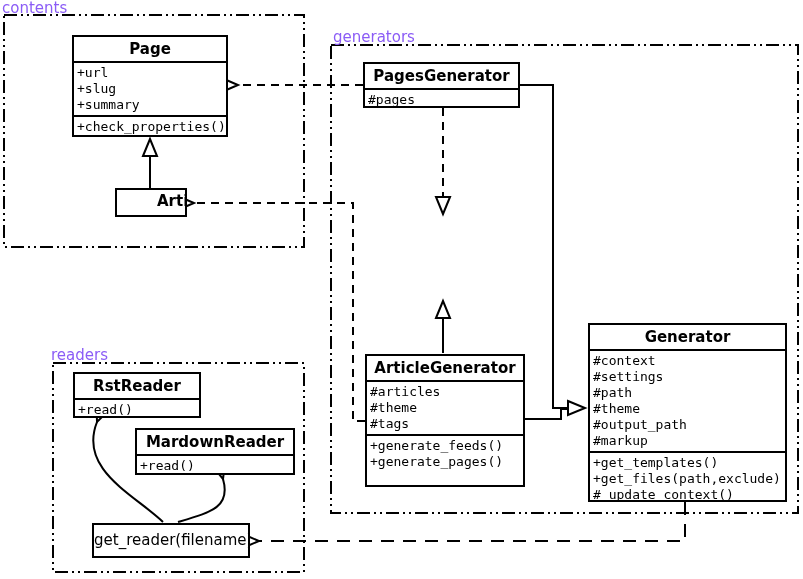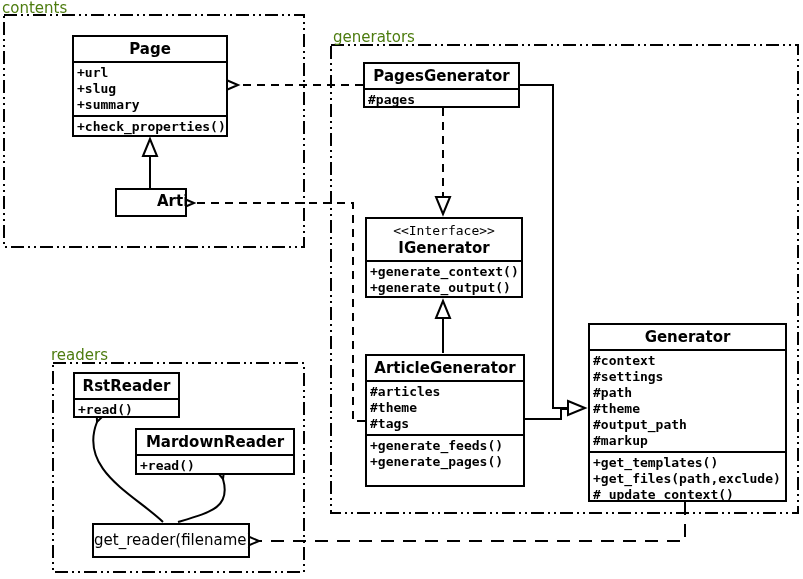--- a/index.html
+++ b/index.html
@@ -2,42 +2,42 @@
 <html><head>
 <meta charset="utf-8">
 <style>
   html,body { margin:0; padding:0; background:#ffffff; }
   #canvas {
     position:relative; width:803px; height:579px; background:#ffffff;
     font-family:"DejaVu Sans", sans-serif; overflow:hidden; color:#000;
   }
   svg.edges { position:absolute; left:0; top:0; z-index:1; }
   .pkg-label {
-    position:absolute; z-index:3; font-size:15px; line-height:16px; color:#4d7c0f;
+    position:absolute; z-index:3; font-size:15px; line-height:16px; color:#8b5cf6;
     white-space:nowrap;
     text-align:right;
   }
   .cls {
     position:absolute; z-index:2; background:#ffffff; border:2px solid #000;
     box-sizing:border-box; overflow:hidden;
   }
   .cls-title {
     font-weight:bold; font-size:15px; line-height:19px; text-align:center;
     padding:3px 4px 2px 4px; white-space:nowrap;
   }
   .stereotype {
     font-family:"DejaVu Sans Mono", monospace; font-weight:normal;
     font-size:13px; line-height:16px; text-align:center; white-space:nowrap;
   }
   .compartment {
     border-top:2px solid #000;
     font-family:"DejaVu Sans Mono", monospace; font-size:13px; line-height:16px;
     padding:2px 2px 2px 3px;
   }
-  .member { white-space:nowrap;font-weight:bold; }
+  .member { white-space:nowrap; }
   .plain-box-label {
     font-size:15px; text-align:center; line-height:30px; white-space:nowrap;
   }
 </style>
 </head>
 <body>
 
 <div id="canvas">
 
   <svg class="edges" width="803" height="579" viewBox="0 0 803 579">
@@ -106,30 +106,20 @@
     <div class="cls-title" style="padding-top:2px;">Article</div>
   </div>
 
   <div class="cls" style="left:363px; top:62px; width:157px; height:46px;">
     <div class="cls-title">PagesGenerator</div>
     <div class="compartment">
       <div class="member">#pages</div>
     </div>
   </div>
 
-  <div class="cls" style="left:365px; top:217px; width:158px; height:81px;">
-    <div class="cls-title" style="padding-top:4px;">
-      <div class="stereotype">&lt;&lt;Interface&gt;&gt;</div>
-      <div>IGenerator</div>
-    </div>
-    <div class="compartment">
-      <div class="member">+generate_context()</div>
-      <div class="member">+generate_output()</div>
-    </div>
-  </div>
 
   <div class="cls" style="left:365px; top:354px; width:160px; height:133px;">
     <div class="cls-title">ArticleGenerator</div>
     <div class="compartment">
       <div class="member">#articles</div>
       <div class="member">#theme</div>
       <div class="member">#tags</div>
     </div>
     <div class="compartment">
       <div class="member">+generate_feeds()</div>
@@ -147,21 +137,21 @@
       <div class="member">#output_path</div>
       <div class="member">#markup</div>
     </div>
     <div class="compartment">
       <div class="member">+get_templates()</div>
       <div class="member">+get_files(path,exclude)</div>
       <div class="member">#_update_context()</div>
     </div>
   </div>
 
-  <div class="cls" style="left:73px; top:372px; width:107px; height:46px;">
+  <div class="cls" style="left:73px; top:372px; width:128px; height:46px;">
     <div class="cls-title">RstReader</div>
     <div class="compartment">
       <div class="member">+read()</div>
     </div>
   </div>
 
   <div class="cls" style="left:135px; top:428px; width:160px; height:47px;">
     <div class="cls-title">MardownReader</div>
     <div class="compartment">
       <div class="member">+read()</div>

